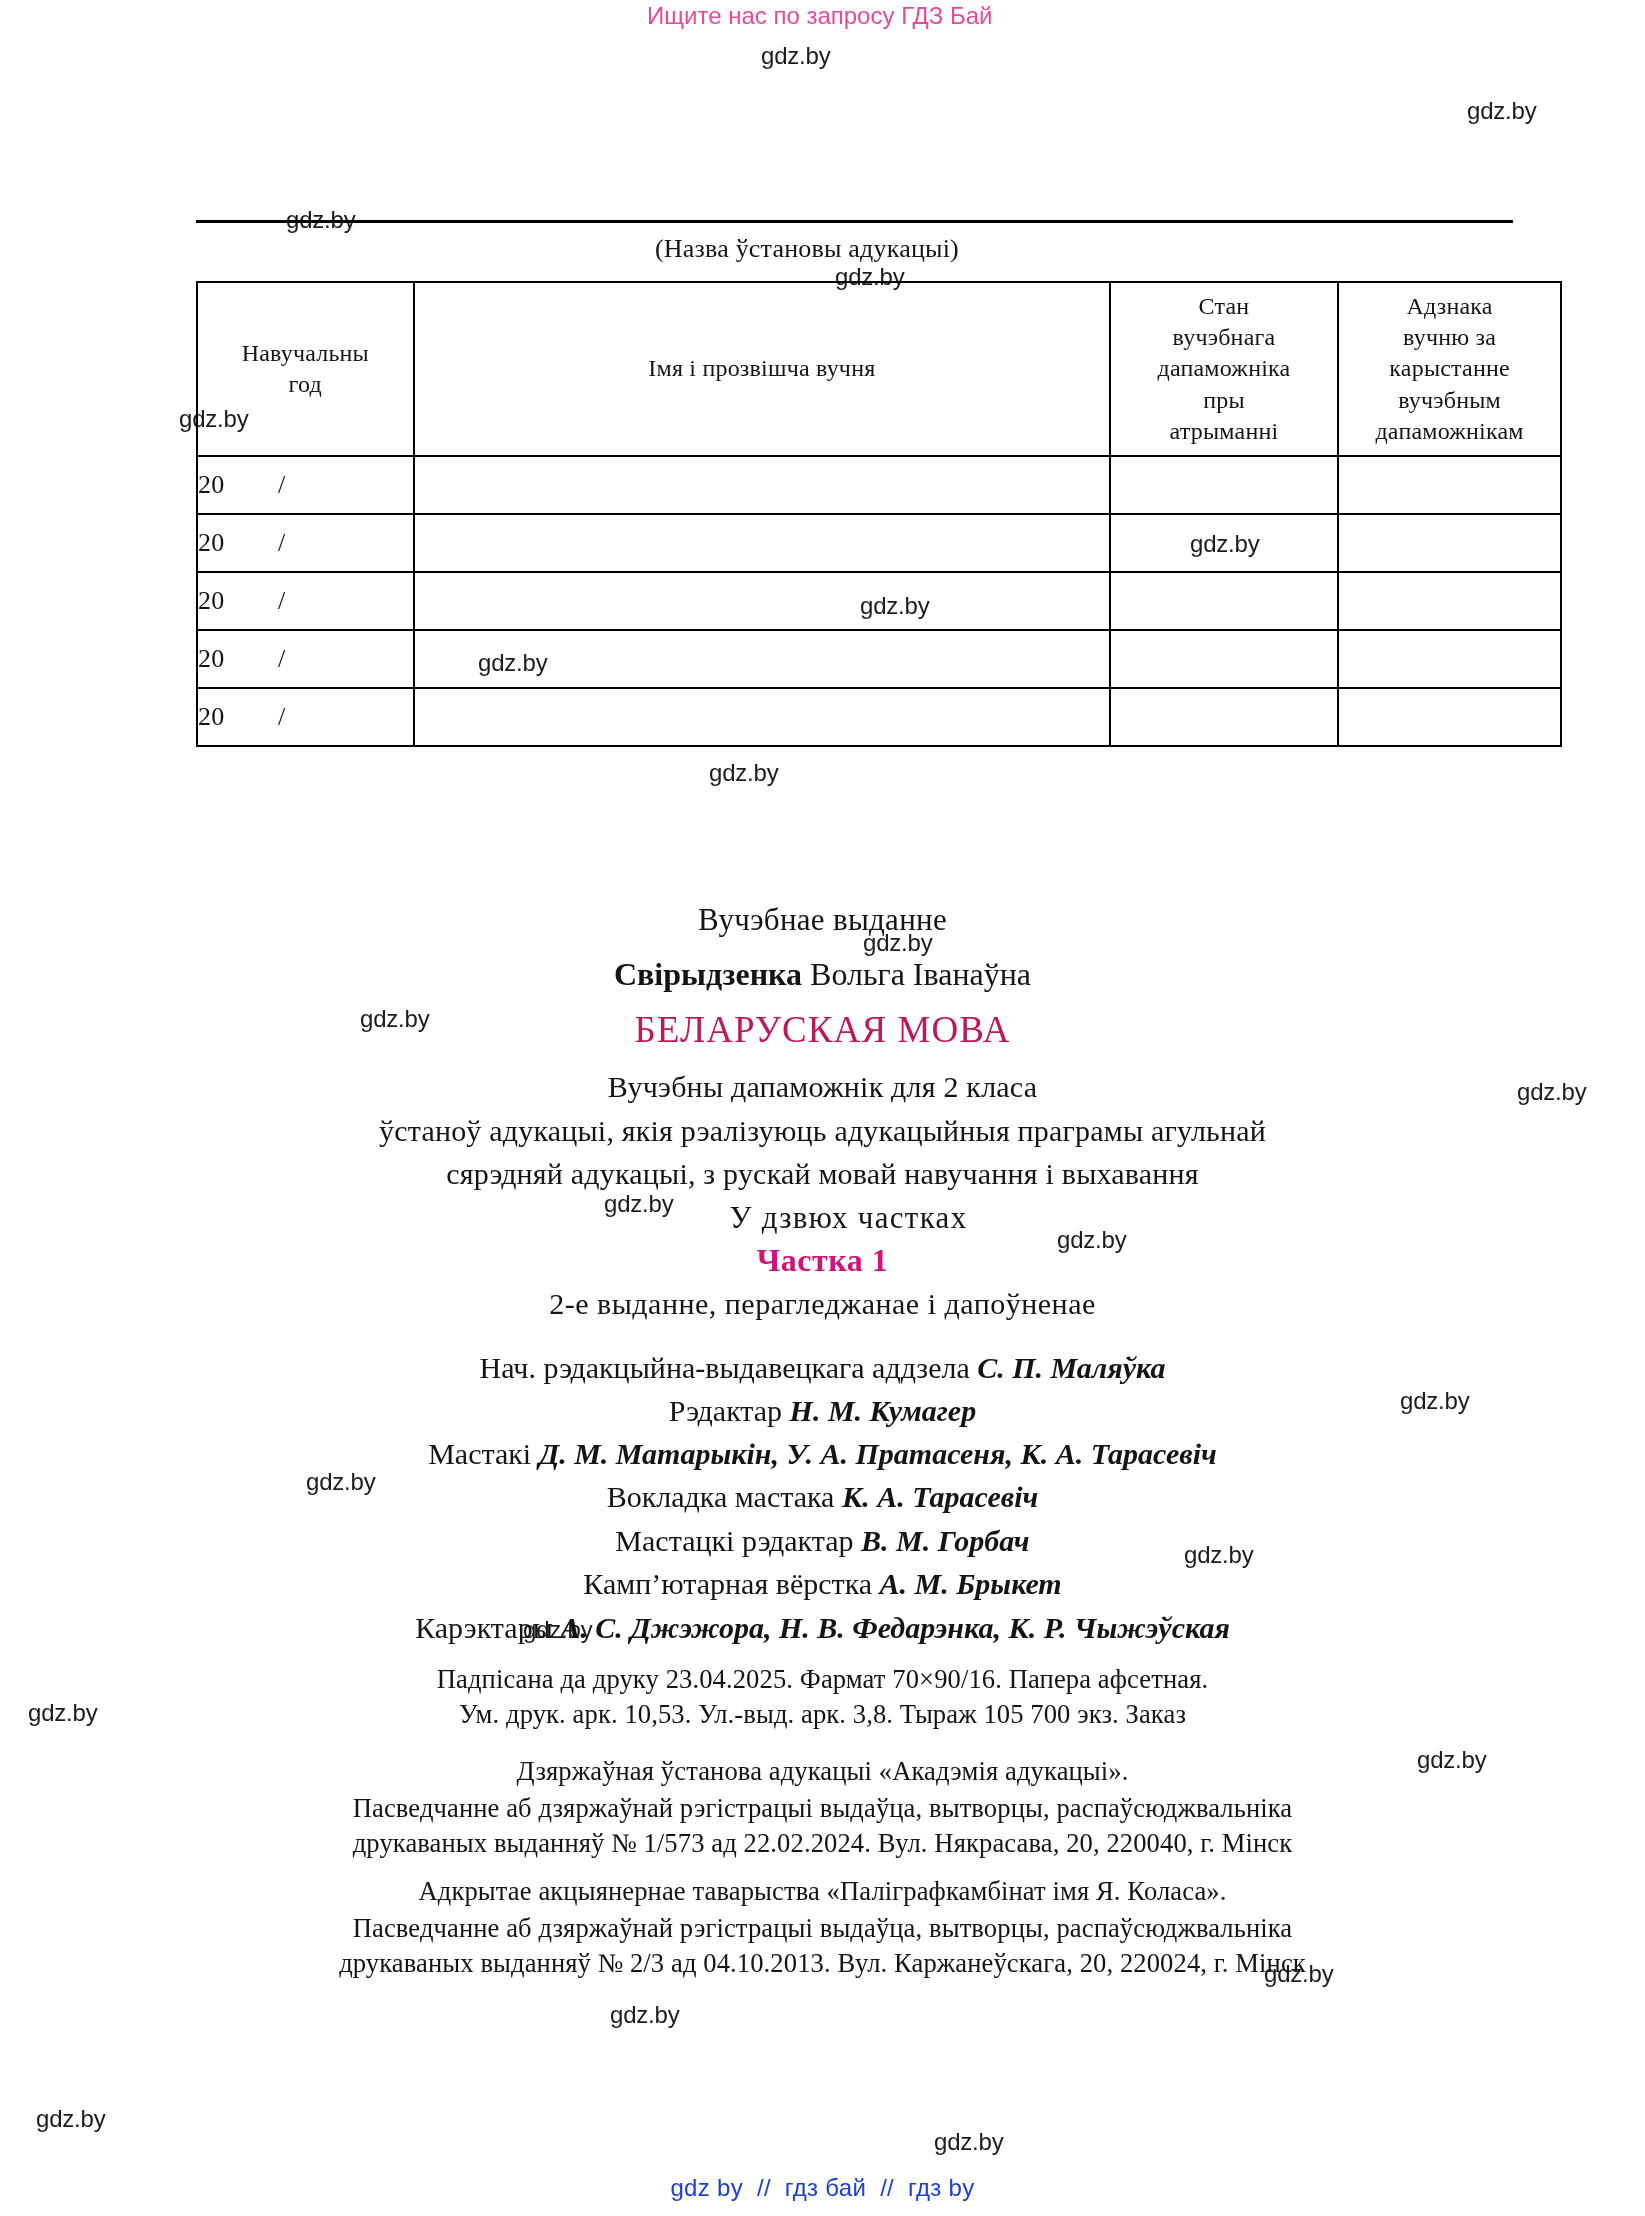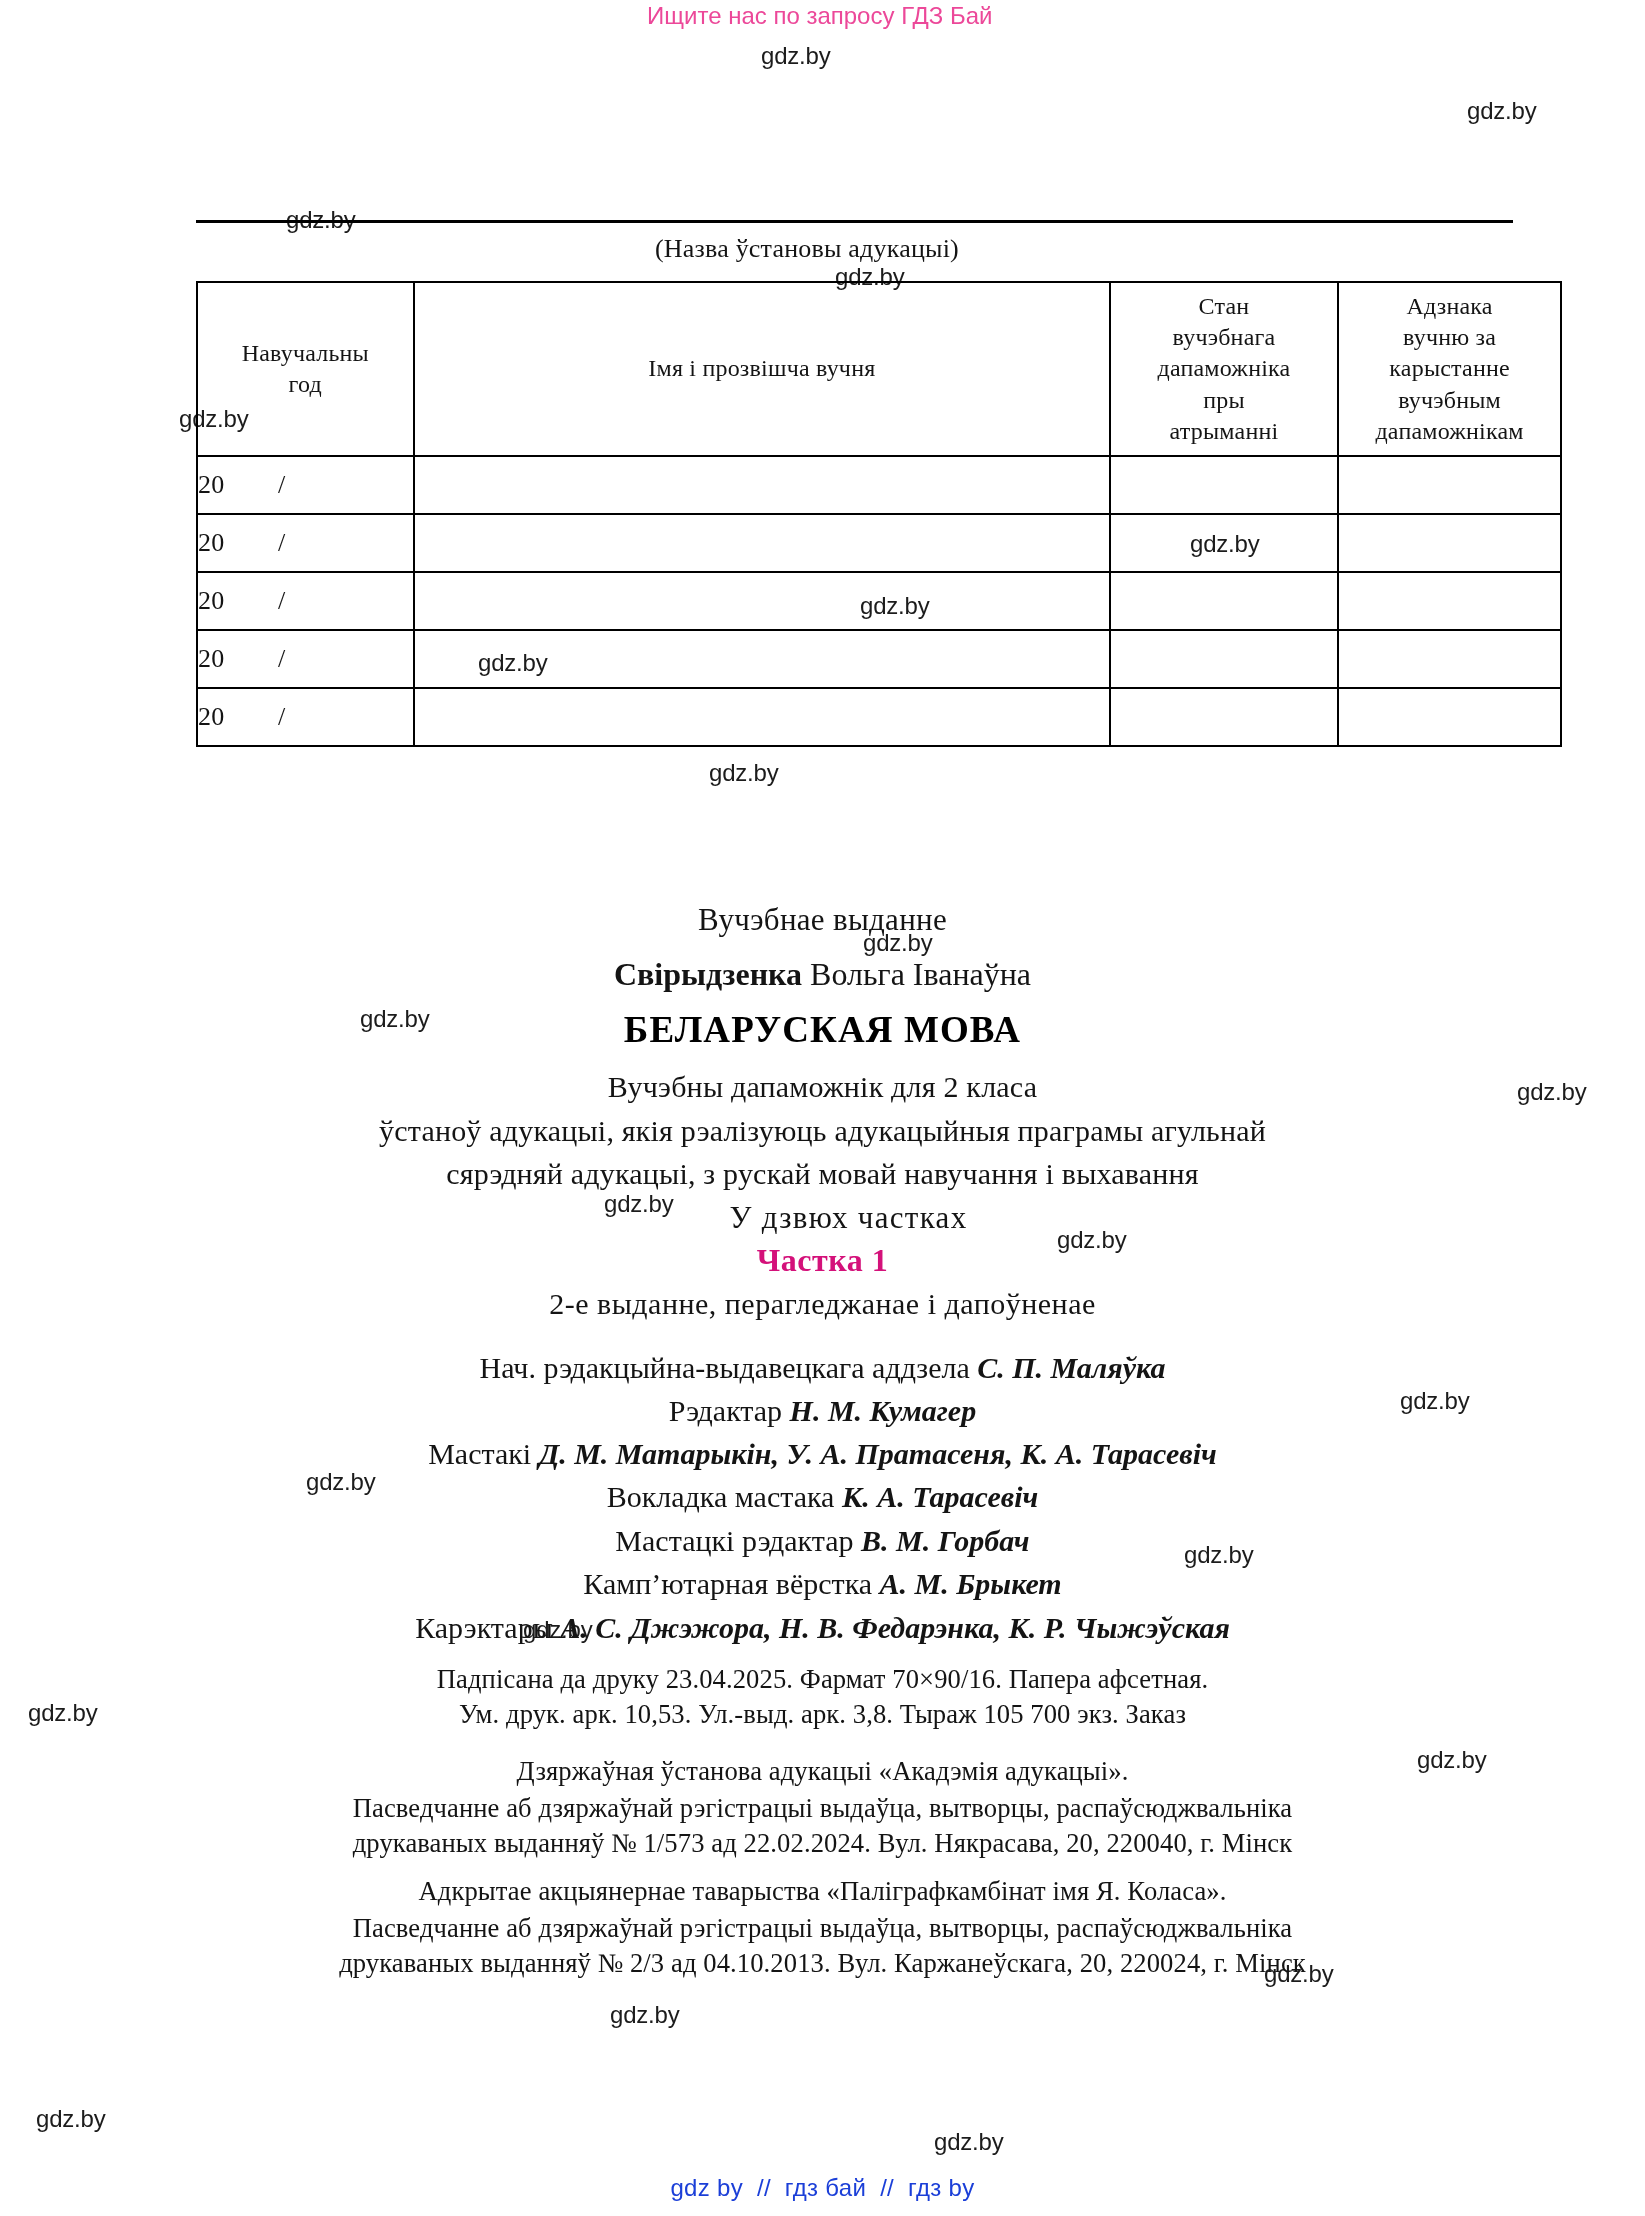--- a/index.html
+++ b/index.html
@@ -94,21 +94,21 @@
   .ctr {
     position: absolute;
     left: 0;
     width: 1645px;
     text-align: center;
     white-space: nowrap;
   }
   .t-edition     { font-size: 31px; letter-spacing: 0.3px; }
   .t-author      { font-size: 32px; }
   .t-author b    { font-weight: bold; }
-  .t-maintitle   { font-size: 37px; font-weight: bold; color: #000000; letter-spacing: 1.1px; }
+  .t-maintitle   { font-size: 37px; font-weight: normal; color: #be185d; letter-spacing: 1.1px; }
   .t-sub         { font-size: 30px; letter-spacing: 0.2px; }
   .t-parts       { font-size: 31px; letter-spacing: 1.3px; margin-left: 26px; }
   .t-partno      { font-size: 32px; font-weight: bold; color: #d4117a; letter-spacing: 0.5px; }
   .t-reissue     { font-size: 30px; letter-spacing: 0.5px; }
   .t-credit      { font-size: 30px; }
   .t-credit i    { font-style: italic; font-weight: bold; }
   .t-print       { font-size: 26.6px; letter-spacing: 0.1px; }
   .t-pub         { font-size: 26.6px; letter-spacing: 0.1px; }
 
   .footer-links {

